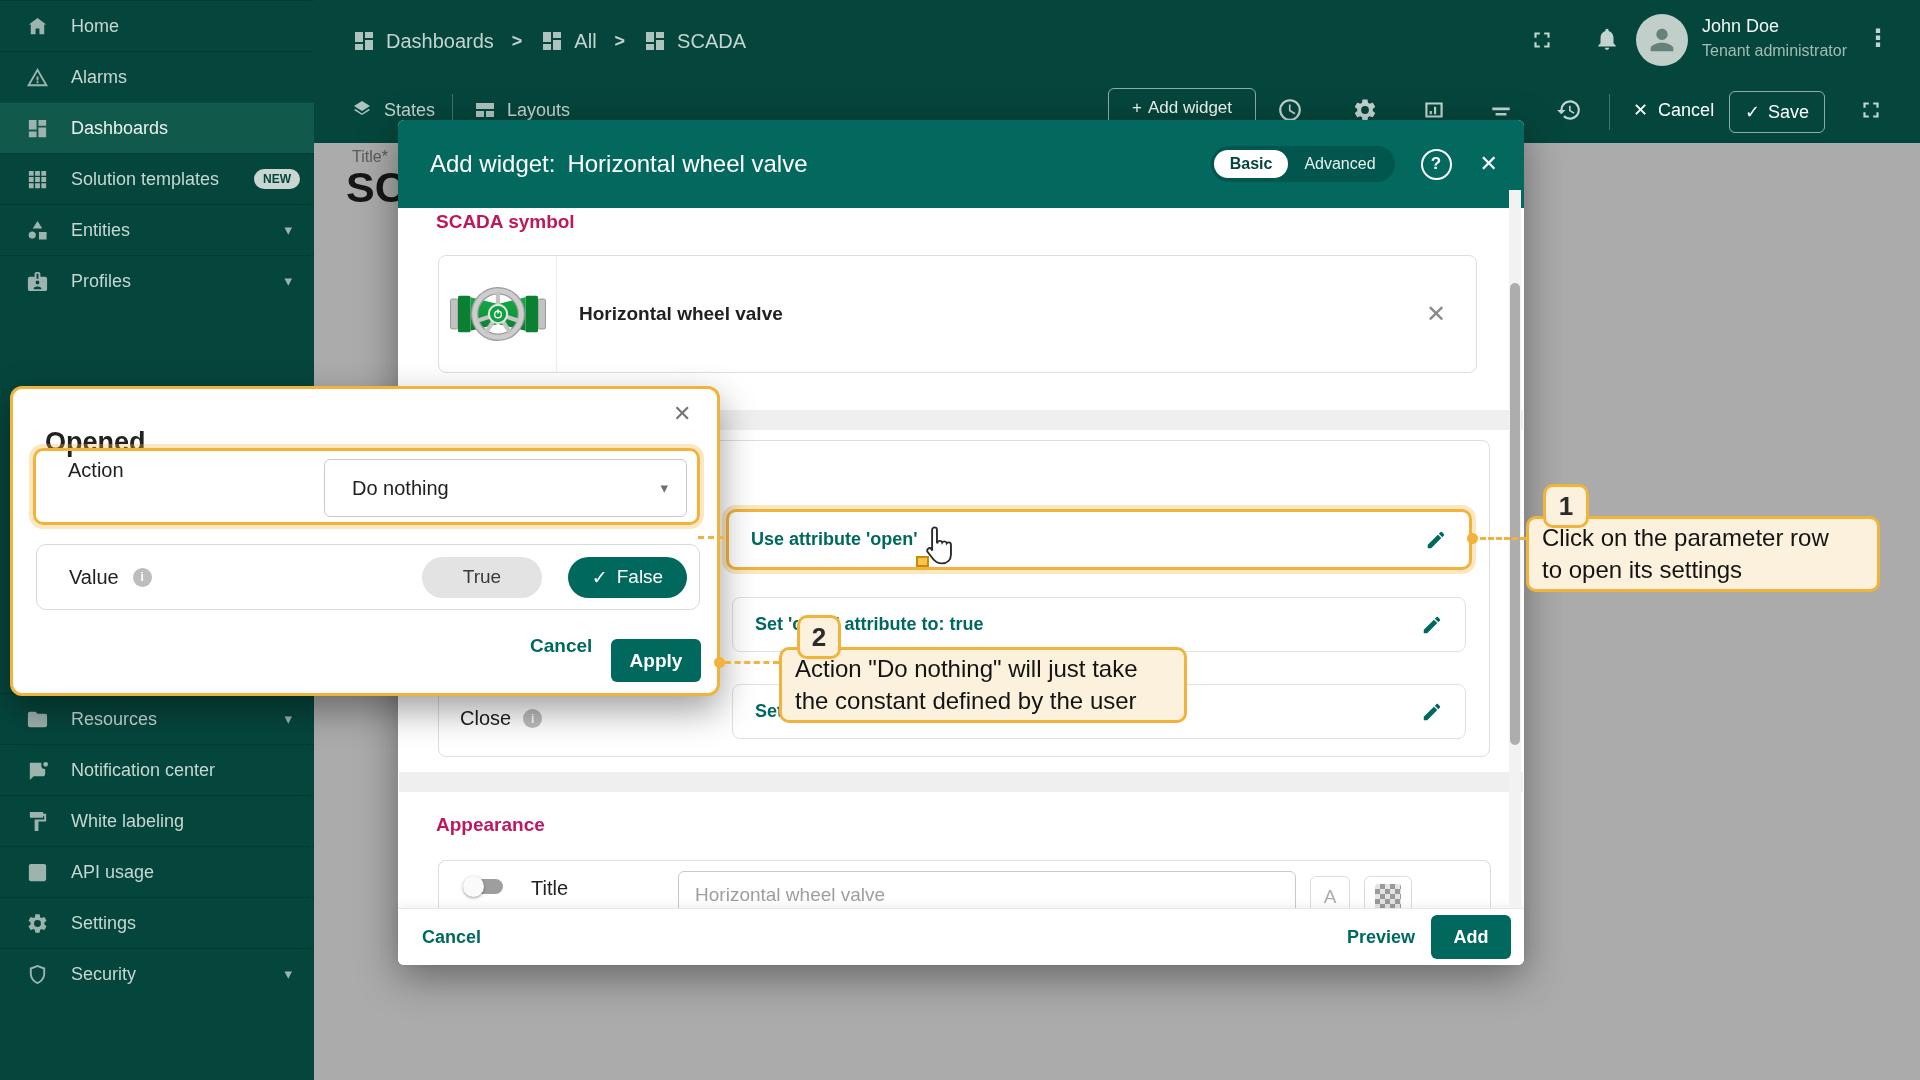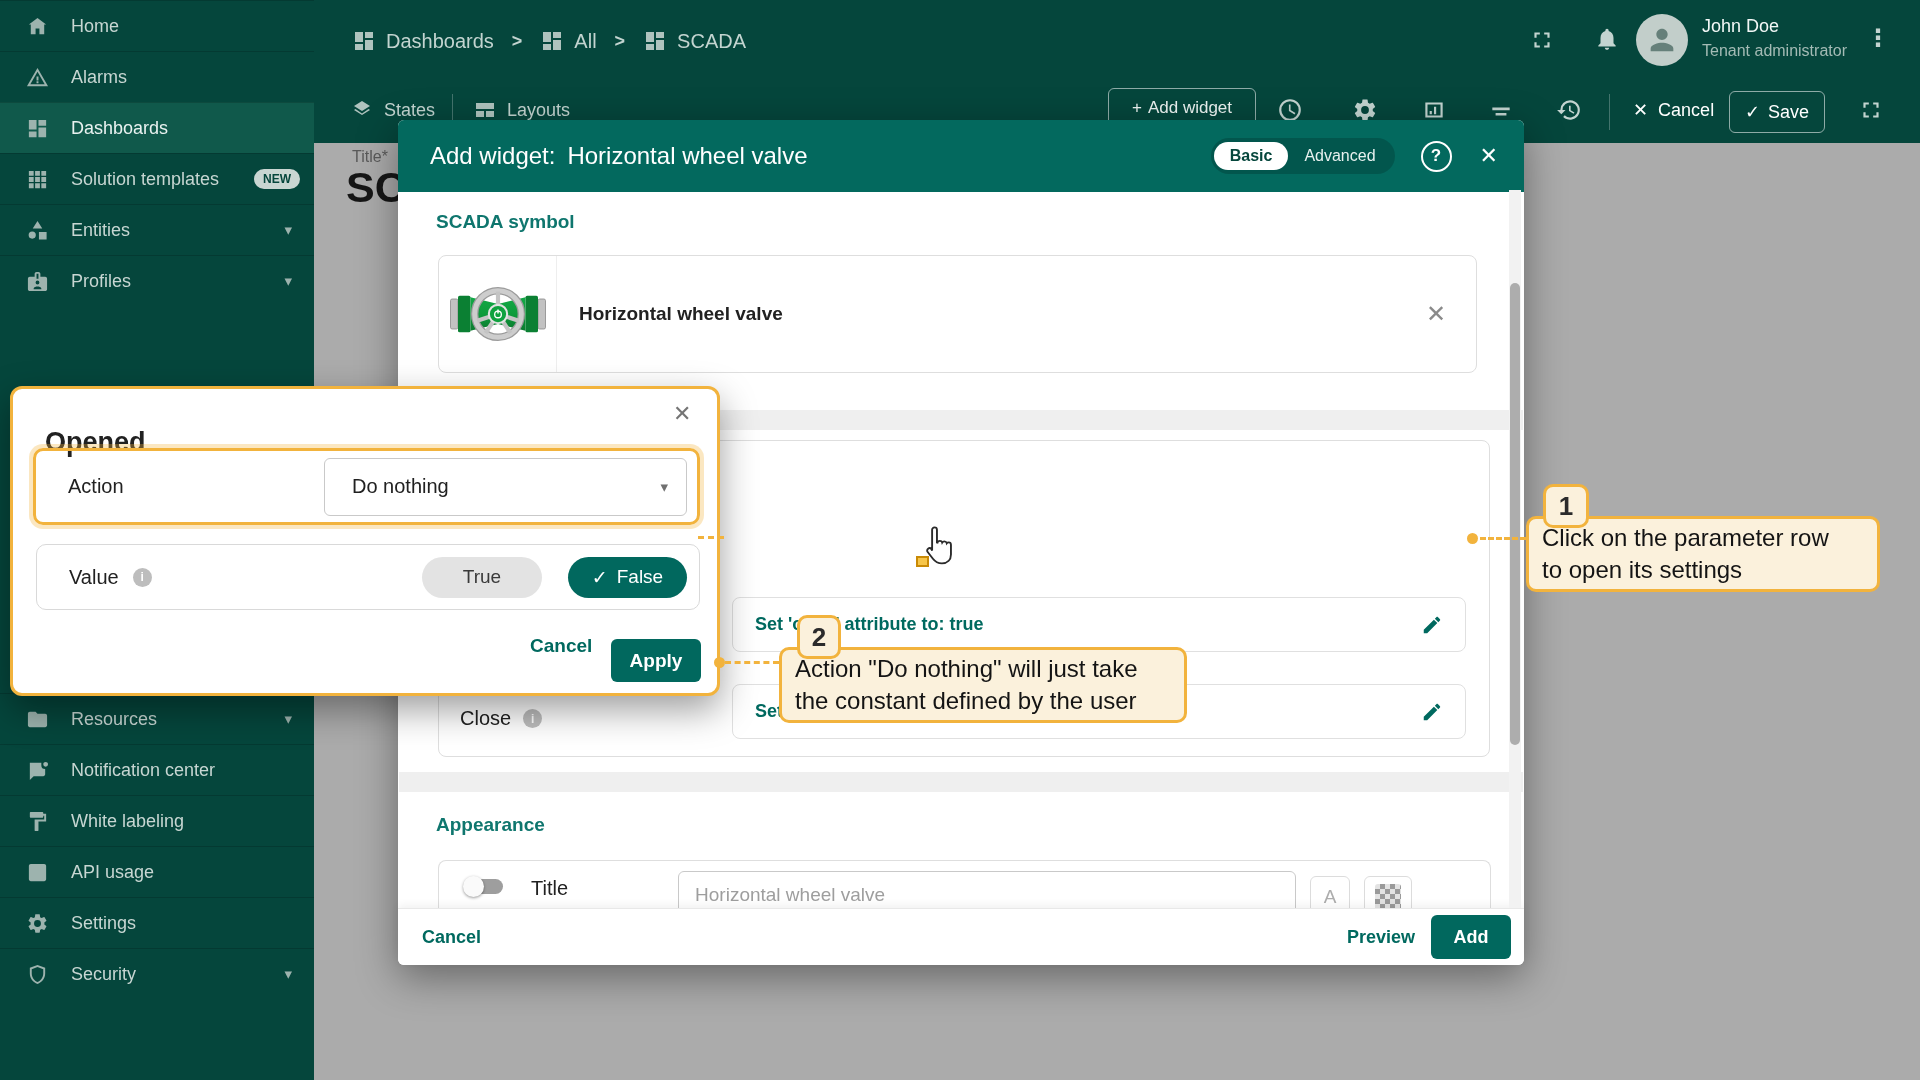--- a/index.html
+++ b/index.html
@@ -39,33 +39,33 @@
       padding:3px 9px; border-radius:10px; }
   #nav-bottom { position:absolute; left:0; top:693px; width:314px; }
 
   
   #bg-title-label { left:352px; top:148px; color:#5A5A5A; font-size:16px; z-index:1; }
   #bg-title-value { left:346px; top:163px; color:#161616; font-size:43px; font-weight:bold; z-index:1; }
 
   
   #modal { left:398px; top:120px; width:1126px; height:845px; background:#fff; border-radius:6px;
       box-shadow:0 12px 40px rgba(0,0,0,.4); z-index:10; }
-  #modal-header { left:0; top:0; width:1126px; height:72px; background:#03695E; border-radius:6px 6px 0 0;
+  #modal-header { left:0; top:0; width:1126px; height:88px; background:#03695E; border-radius:6px 6px 0 0;
       display:flex; align-items:center; padding:0 26px 0 32px; }
   #modal-title { color:#fff; font-size:24px; }
   #modal-title b { font-weight:500; margin-left:12px; }
   #mode-toggle { margin-left:auto; background:rgba(0,0,0,.18); border-radius:18px; height:36px;
       display:flex; align-items:center; padding:3px; }
   .mode-opt { font-size:16px; padding:5px 16px; border-radius:15px; color:#E8F1EF; cursor:pointer; }
   .mode-opt.active { background:#fff; color:#05463C; font-weight:bold; }
   #help-btn { width:31px; height:31px; border:2.5px solid #fff; border-radius:50%; color:#fff; font-weight:bold;
       font-size:17px; display:flex; align-items:center; justify-content:center; margin-left:26px; cursor:pointer;}
   #modal-close { color:#fff; font-size:22px; margin-left:28px; cursor:pointer; }
 
-  .section-h { color:#0f766e; font-size:19px; font-weight:bold; }
+  .section-h { color:#be185d; font-size:19px; font-weight:bold; }
   .card { border:1px solid #DEDEDE; border-radius:8px; background:#fff; }
   .strip { left:1px; width:1124px; height:20px; background:#EFEFEF; }
 
   #symbol-card { left:40px; top:135px; width:1039px; height:118px; display:flex; align-items:center; }
   #symbol-thumb { width:118px; height:116px; border-right:1px solid #EEE; display:flex; align-items:center; justify-content:center; }
   #symbol-name { font-size:19px; font-weight:bold; color:#212121; margin-left:22px; }
   #symbol-remove { margin-left:auto; margin-right:30px; color:#8A8A8A; font-size:24px; cursor:pointer; }
 
   #behavior-card { left:40px; top:320px; width:1052px; height:317px; }
   .param-label { font-size:20px; color:#212121; display:flex; align-items:center; gap:12px; }
@@ -99,21 +99,21 @@
   #add-btn { width:80px; height:44px; margin-left:16px; }
   #modal-scrollbar { left:1111px; top:70px; width:12px; height:718px; background:#F2F2F2; }
   #modal-scroll-thumb { position:absolute; left:1px; top:93px; width:10px; height:462px; background:#ADADAD; border-radius:5px;}
 
   
   #popup { left:10px; top:386px; width:710px; height:310px; background:#fff; border:3px solid #F2B33D;
       border-radius:12px; box-shadow:0 14px 36px rgba(0,0,0,.38); z-index:20; }
   #popup-title { left:32px; top:14px; font-size:27px; font-weight:bold; color:#212121;margin-top:24px; }
   #popup-close { left:660px; top:12px; font-size:22px; color:#757575; cursor:pointer; }
   #action-box { left:20px; top:59px; width:667px; height:77px; border:3px solid #F2B33D; border-radius:10px;
-      box-shadow:0 0 0 4px rgba(242,179,61,.32); display:flex; align-items:center; padding:0 10px 0 32px;}
+      box-shadow:0 0 0 4px rgba(242,179,61,.32); display:flex; align-items:flex-start; padding:8px 10px 0 32px;}
   .popup-label { font-size:20px; color:#212121; }
   #action-select { margin-left:auto; width:363px; height:58px; border:1px solid #C9C9C9; border-radius:6px;
       display:flex; align-items:center; padding:0 18px 0 27px; font-size:20px; color:#212121; cursor:pointer;}
   #action-caret { margin-left:auto; color:#707070; font-size:15px; }
   #value-box { left:23px; top:155px; width:664px; height:66px; border:1px solid #D9D9D9; border-radius:10px;
       display:flex; align-items:center; padding:0 12px 0 32px; gap:14px;}
   .pill { height:41px; border-radius:21px; display:flex; align-items:center; justify-content:center;
       font-size:19px; cursor:pointer; }
   #pill-true { margin-left:auto; width:120px; background:#E3E3E3; color:#3A3A3A; }
   #pill-false { width:119px; background:#01685E; color:#fff; gap:9px; margin-left:12px; }
@@ -375,20 +375,26 @@
     </div>
 
     <div class="abs strip" style="top:290px"></div>
 
     <div id="behavior-card" class="abs card"></div>
     <div class="abs param-label" style="left:62px;top:587px">
       <span>Close</span>
       <i class="info-dot">i</i>
     </div>
 
+    <div id="brow-1" class="abs brow">
+      <span class="brow-text">Use attribute 'open'</span>
+      <svg class="pencil" viewBox="0 0 24 24">
+          <path d="M3 17.25V21h3.75L17.81 9.94l-3.75-3.75L3 17.25zM20.71 7.04c.39-.39.39-1.02 0-1.41l-2.34-2.34c-.39-.39-1.02-.39-1.41 0l-1.83 1.83 3.75 3.75 1.83-1.83z"></path>
+        </svg>
+    </div>
     <div class="abs brow" style="top:477px">
       <span class="brow-text">Set 'open' attribute to: true</span>
       <svg class="pencil" viewBox="0 0 24 24">
           <path d="M3 17.25V21h3.75L17.81 9.94l-3.75-3.75L3 17.25zM20.71 7.04c.39-.39.39-1.02 0-1.41l-2.34-2.34c-.39-.39-1.02-.39-1.41 0l-1.83 1.83 3.75 3.75 1.83-1.83z"></path>
         </svg>
     </div>
     <div class="abs brow" style="top:564px">
       <span class="brow-text">Set 'open' attribute to: false</span>
       <svg class="pencil" viewBox="0 0 24 24">
           <path d="M3 17.25V21h3.75L17.81 9.94l-3.75-3.75L3 17.25zM20.71 7.04c.39-.39.39-1.02 0-1.41l-2.34-2.34c-.39-.39-1.02-.39-1.41 0l-1.83 1.83 3.75 3.75 1.83-1.83z"></path>

